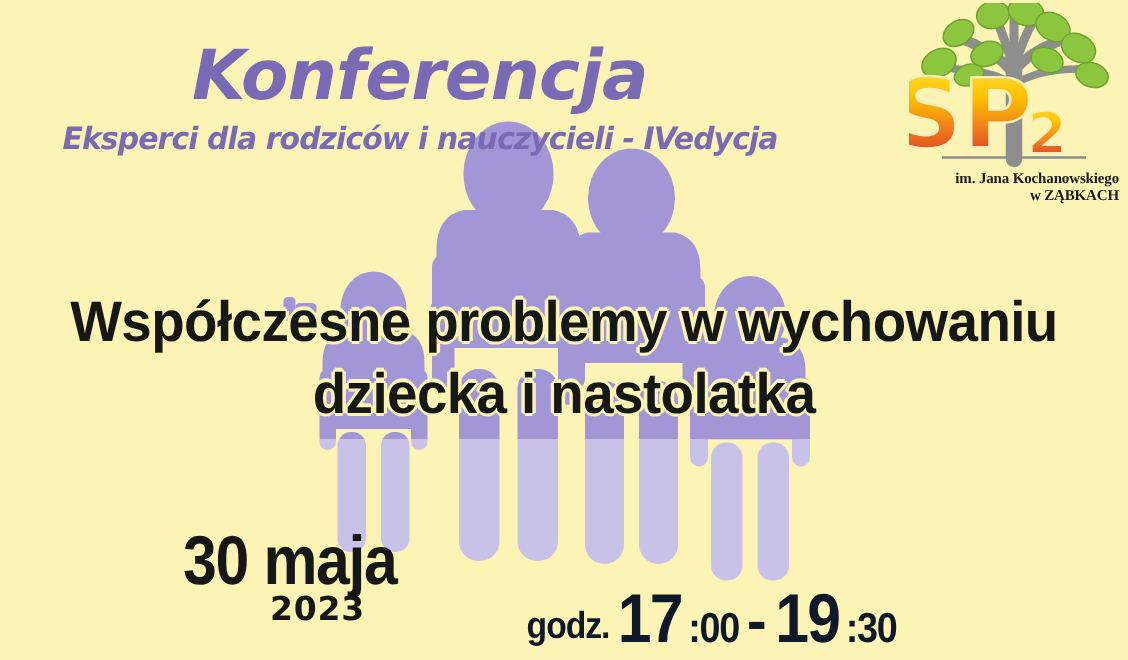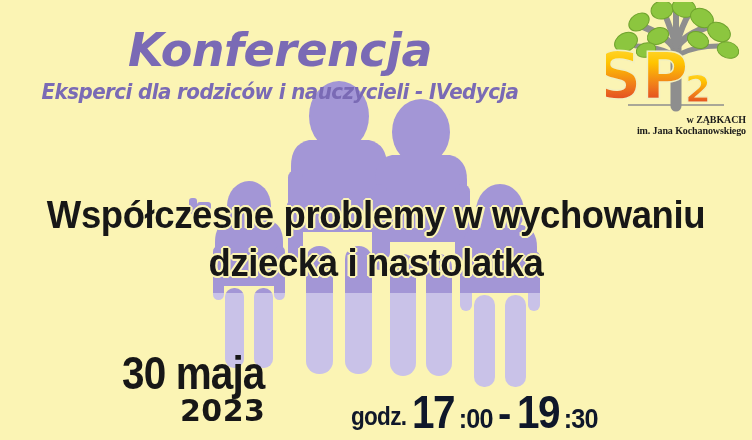--- a/index.html
+++ b/index.html
@@ -123,21 +123,21 @@
     line-height: 0.92;
     letter-spacing: -1px;
     transform: scaleX(0.88);
     transform-origin: left center;
     display: block;
   }
   #date-year {
     display: block;
     font-family: "DejaVu Sans", sans-serif;
     font-weight: bold;
-    font-size: 30px;
+    font-size: 22px;
     line-height: 1;
     letter-spacing: 0.5px;
     padding-top: 2px;
     padding-left: 58px;
   }
 
   
   #time-block {
     position: absolute;
     left: 348px;
@@ -276,22 +276,22 @@
         <ellipse cx="113" cy="30" rx="12" ry="9" transform="rotate(30 113 30)"></ellipse>
         <ellipse cx="122" cy="48" rx="11" ry="8" transform="rotate(18 122 48)"></ellipse>
         <ellipse cx="92" cy="38" rx="11" ry="8" transform="rotate(22 92 38)"></ellipse>
         <ellipse cx="40" cy="48" rx="10" ry="7" transform="rotate(-18 40 48)"></ellipse>
       </g>
 
       <text x="36" y="96" font-family="DejaVu Sans, sans-serif" font-size="64" font-weight="bold" fill="url(#spGrad)" stroke="#f2f0c0" stroke-width="1.5" text-anchor="middle">SP</text>
       <text x="92" y="100" font-family="DejaVu Sans, sans-serif" font-size="38" font-weight="bold" fill="url(#spGrad)" stroke="#f2f0c0" stroke-width="1.2" text-anchor="middle">2</text>
       <line x1="22" y1="103" x2="118" y2="103" stroke="#8e8e8e" stroke-width="1.6"></line>
     </svg>
+    <div class="logo-line" id="logo-school-name">im. Jana Kochanowskiego</div>
     <div class="logo-line" id="logo-school-town">w ZĄBKACH</div>
-    <div class="logo-line" id="logo-school-name">im. Jana Kochanowskiego</div>
   </div>
 
   <div id="main-headline">
     <span class="hl-line">Współczesne problemy w wychowaniu</span>
     <span class="hl-line">dziecka i nastolatka</span>
   </div>
 
   <div id="date-block">
     <span id="date-day-month">30 maja</span>
     <span id="date-year">2023</span>

